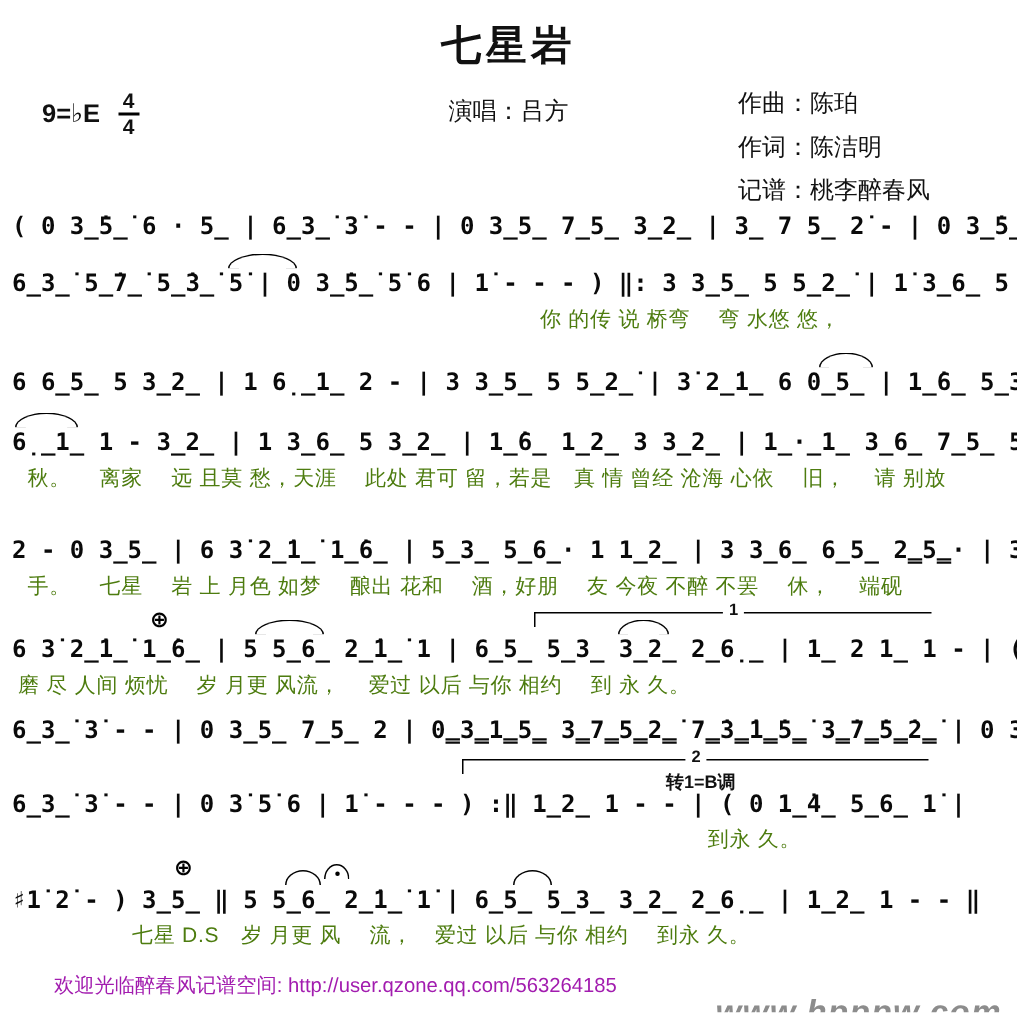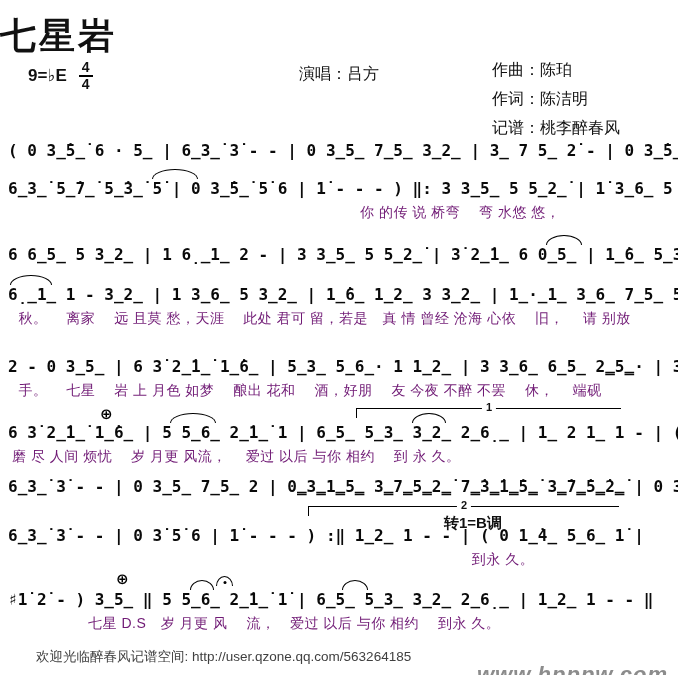--- a/index.html
+++ b/index.html
@@ -4,51 +4,51 @@
 <style>
   html,body{margin:0;padding:0;background:#fff;}
   .page{position:relative;width:678px;height:675px;background:#fff;overflow:hidden;
         color:#111;font-family:"Liberation Sans","DejaVu Sans",sans-serif;}
   .keysig{position:absolute;left:28px;top:60px;font-size:17px;font-weight:bold;
           display:flex;align-items:center;}
   .frac{display:inline-flex;flex-direction:column;align-items:center;margin-left:12px;
         font-size:14px;font-weight:bold;}
   .frac .num{border-bottom:2px solid #000;padding:0 3px;line-height:1.05;}
   .frac .den{padding:0 3px;line-height:1.05;}
-  .title{position:absolute;top:12px;left:0;width:100%;margin:0;
-         font-size:36px;font-weight:900;letter-spacing:3px;}
+  .title{position:absolute;top:12px;left:0;width:100%;text-align:center;margin:0;
+         font-size:27px;font-weight:900;letter-spacing:3px;}
   .singer{position:absolute;top:64px;left:0;width:100%;text-align:center;font-size:16px;}
   .credits{position:absolute;top:56px;left:492px;font-size:16px;line-height:1.8;white-space:nowrap;}
   .score{position:absolute;top:130px;left:8px;width:666px;}
   .line{position:relative;padding-top:10px;}
   .line:nth-child(1){margin-bottom:6px;}
   .line:nth-child(2){margin-bottom:12px;}
   .line:nth-child(3){margin-bottom:8px;}
   .line:nth-child(4){margin-bottom:18px;}
   .line:nth-child(5){margin-bottom:12px;}
   .line:nth-child(6){margin-bottom:0px;}
   .line:nth-child(7){margin-bottom:17px;}
   .line:nth-child(8){margin-bottom:10px;}
   .notes{font-family:"DejaVu Sans Mono","Liberation Mono",monospace;font-weight:700;
          font-size:16px;line-height:22px;white-space:pre;color:#0a0a0a;}
   .lyrics{font-size:14px;line-height:20px;padding-top:2px;white-space:pre;
-          letter-spacing:0.5px;color:#701a75;}
+          letter-spacing:0.5px;color:#4d7c0f;}
   .ann{position:absolute;}
   .ann-arc{top:1px;height:9px;border:1.6px solid #000;border-bottom:none;
            border-radius:50% 50% 0 0 / 100% 100% 0 0;}
   .ann-coda{top:-6px;font-size:15px;font-weight:bold;line-height:1;color:#000;}
   .ann-fermata{top:-3px;width:15px;height:9px;border:1.6px solid #000;border-bottom:none;
            border-radius:50% 50% 0 0 / 100% 100% 0 0;}
   .ann-fermata::after{content:"";position:absolute;left:50%;top:4px;width:3px;height:3px;
            background:#000;border-radius:50%;transform:translateX(-50%);}
   .ann-bracket{height:9px;border-top:1.6px solid #000;border-left:1.6px solid #000;}
   .ann-bracket .lbl{position:absolute;top:-8px;left:50%;transform:translateX(-50%);
            background:#fff;padding:0 4px;font-size:11px;font-weight:bold;line-height:1.2;}
-  .ann-text{font-size:15px;font-weight:bold;white-space:nowrap;line-height:1.1;}
-  .footer-note{position:absolute;left:36px;top:648px;font-size:13.5px;color:#404040;}
+  .ann-text{font-size:12px;font-weight:bold;white-space:nowrap;line-height:1.1;}
+  .footer-note{position:absolute;left:36px;top:648px;font-size:13.5px;color:#a21caf;}
   .watermark{position:absolute;right:10px;top:662px;font-size:22px;font-weight:bold;
              font-style:italic;letter-spacing:1px;}
 </style>
 </head>
 <body>
 
 <div class="page">
 
   <div class="keysig">
     <span>9=♭E</span>

